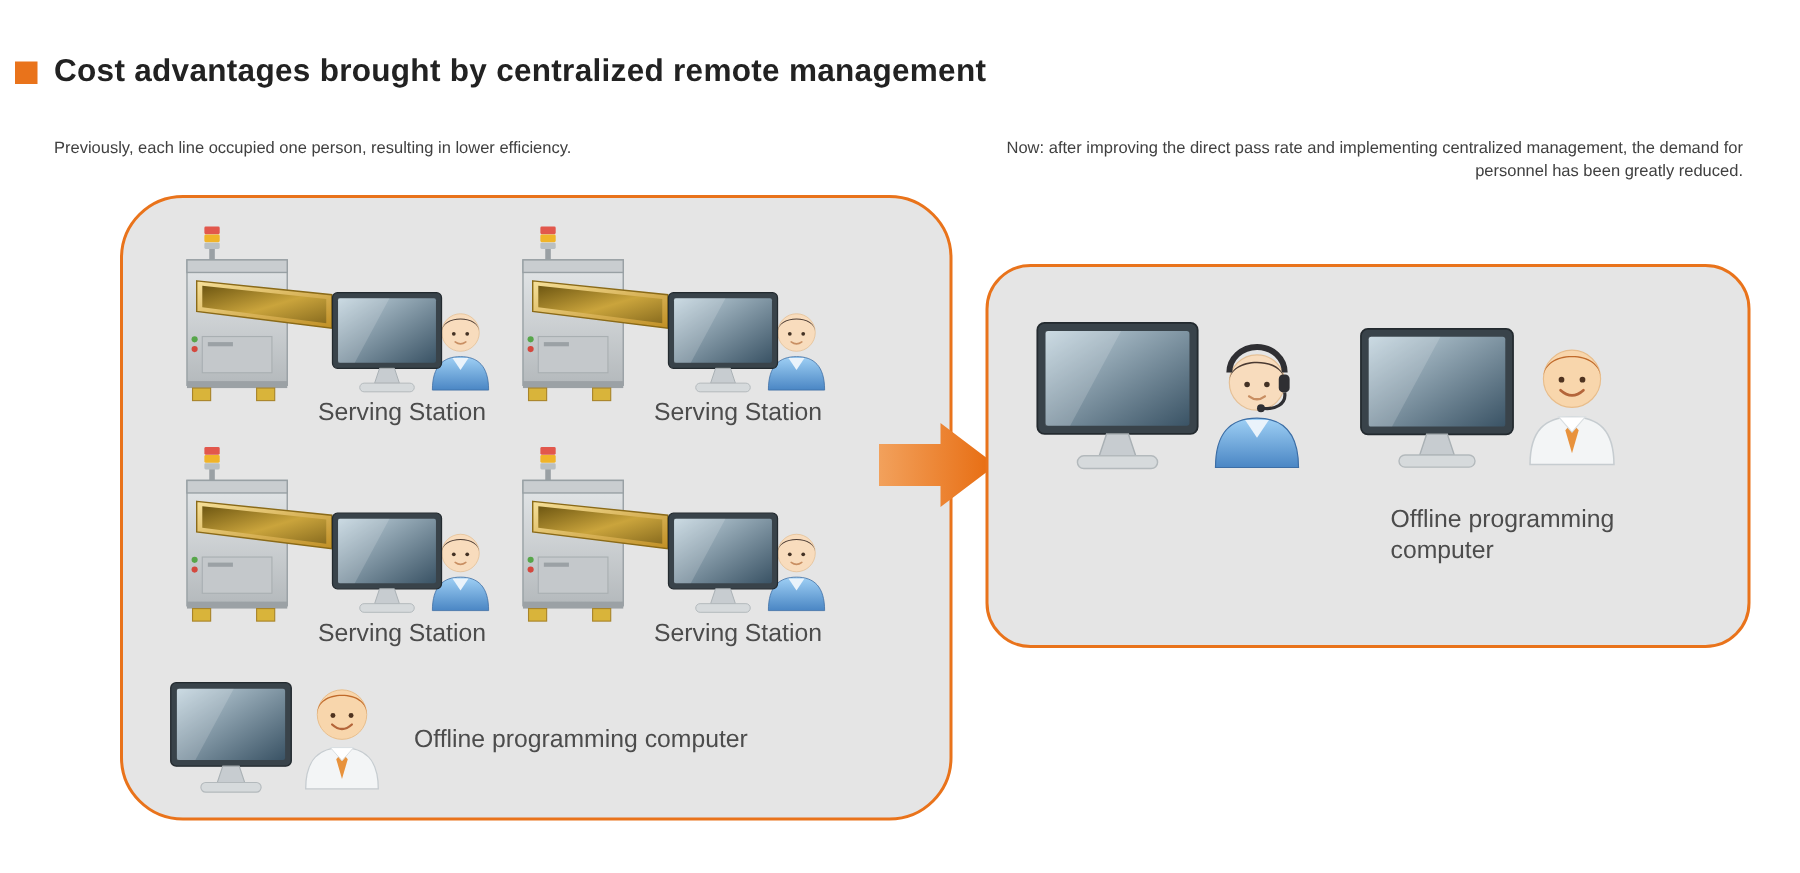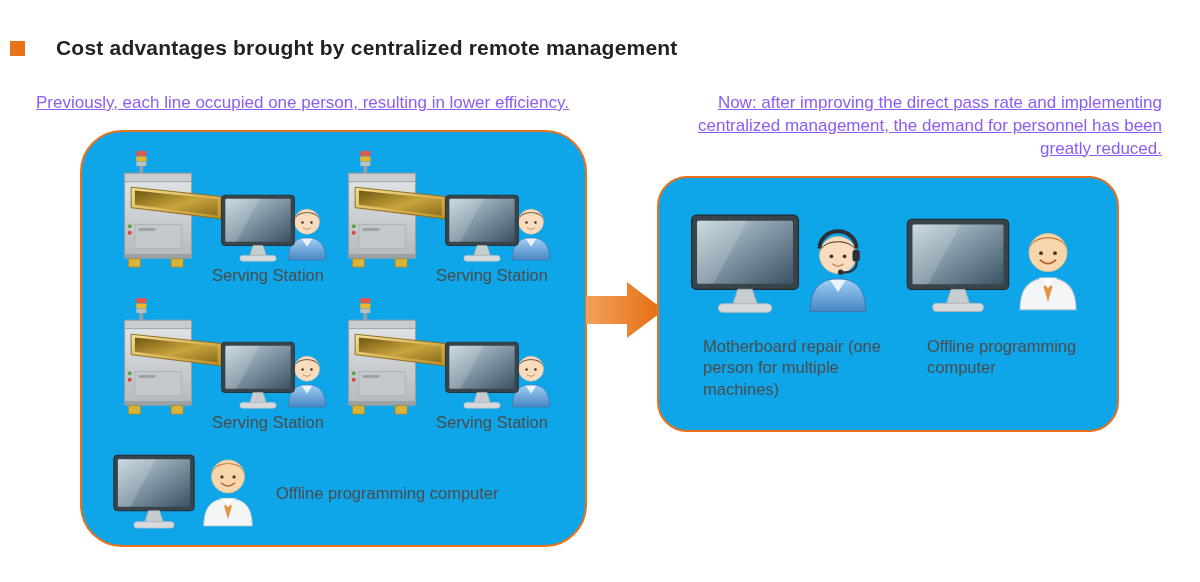--- a/index.html
+++ b/index.html
@@ -6,29 +6,29 @@
   body{
     width:1200px;height:582px;position:relative;overflow:hidden;
     background:#ffffff;
     font-family:"Liberation Sans", sans-serif;
   }
   .abs{position:absolute;}
 
   
   .title-row{position:absolute;left:10px;top:36px;display:flex;align-items:center;gap:11px;}
   .title-square{width:15px;height:15px;background:#e9731b;flex:0 0 auto;margin-top:1px;}
-  .title-text{font-size:21px;font-weight:700;color:#222222;letter-spacing:.2px;margin-left:20px;}
-
-  
-  .desc{font-size:17px;color:#8b5cf6;line-height:1.34;text-decoration:underline;}
+  .title-text{font-size:21px;font-weight:700;color:#222222;letter-spacing:.2px;}
+
+  
+  .desc{font-size:11px;color:#404040;line-height:1.34;}
   .desc-left{left:36px;top:92px;white-space:nowrap;}
   .desc-right{left:657px;top:92px;width:505px;text-align:right;}
 
   
-  .panel{border:2px solid #e9731b;background:#0ea5e9;}
+  .panel{border:2px solid #e9731b;background:#e5e5e5;padding-left:48px;}
   .panel-before{left:80px;top:130px;width:503px;height:413px;border-radius:42px;}
   .panel-after{left:657px;top:176px;width:458px;height:252px;border-radius:30px;}
 
   
   .station{position:absolute;width:245px;height:145px;}
   .station .machine{position:absolute;left:0;top:0;width:104px;height:119px;}
   .station .monitor{position:absolute;left:100px;top:44px;width:76px;height:70px;z-index:2;}
   .station .person{position:absolute;left:162px;top:52px;width:50px;height:59px;z-index:1;}
   .station-label{position:absolute;left:58px;top:116px;width:180px;text-align:center;
     font-size:16.5px;color:#4c4c4c;}
@@ -226,21 +226,20 @@
 <div class="abs panel panel-after">
 
   <div class="after-group" style="left:30px;top:36px;width:220px;height:110px;">
     <svg style="position:absolute;left:0;top:0;width:112px;height:102px;z-index:2;" viewBox="0 0 92 84">
         <use href="#sym-monitor"></use>
       </svg>
     <svg style="position:absolute;left:112px;top:12px;width:74px;height:87px;z-index:1;" viewBox="0 0 56 66">
         <use href="#sym-headset"></use>
       </svg>
   </div>
-  <div class="after-label" style="left:44px;top:158px;width:185px;">Motherboard repair (one person for multiple machines)</div>
 
   <div class="after-group" style="left:246px;top:40px;width:210px;height:106px;">
     <svg style="position:absolute;left:0;top:0;width:106px;height:97px;z-index:2;" viewBox="0 0 92 84">
         <use href="#sym-monitor"></use>
       </svg>
     <svg style="position:absolute;left:106px;top:4px;width:74px;height:89px;z-index:1;" viewBox="0 0 58 70">
         <use href="#sym-programmer"></use>
       </svg>
   </div>
   <div class="after-label" style="left:268px;top:158px;width:170px;">Offline programming computer</div>

